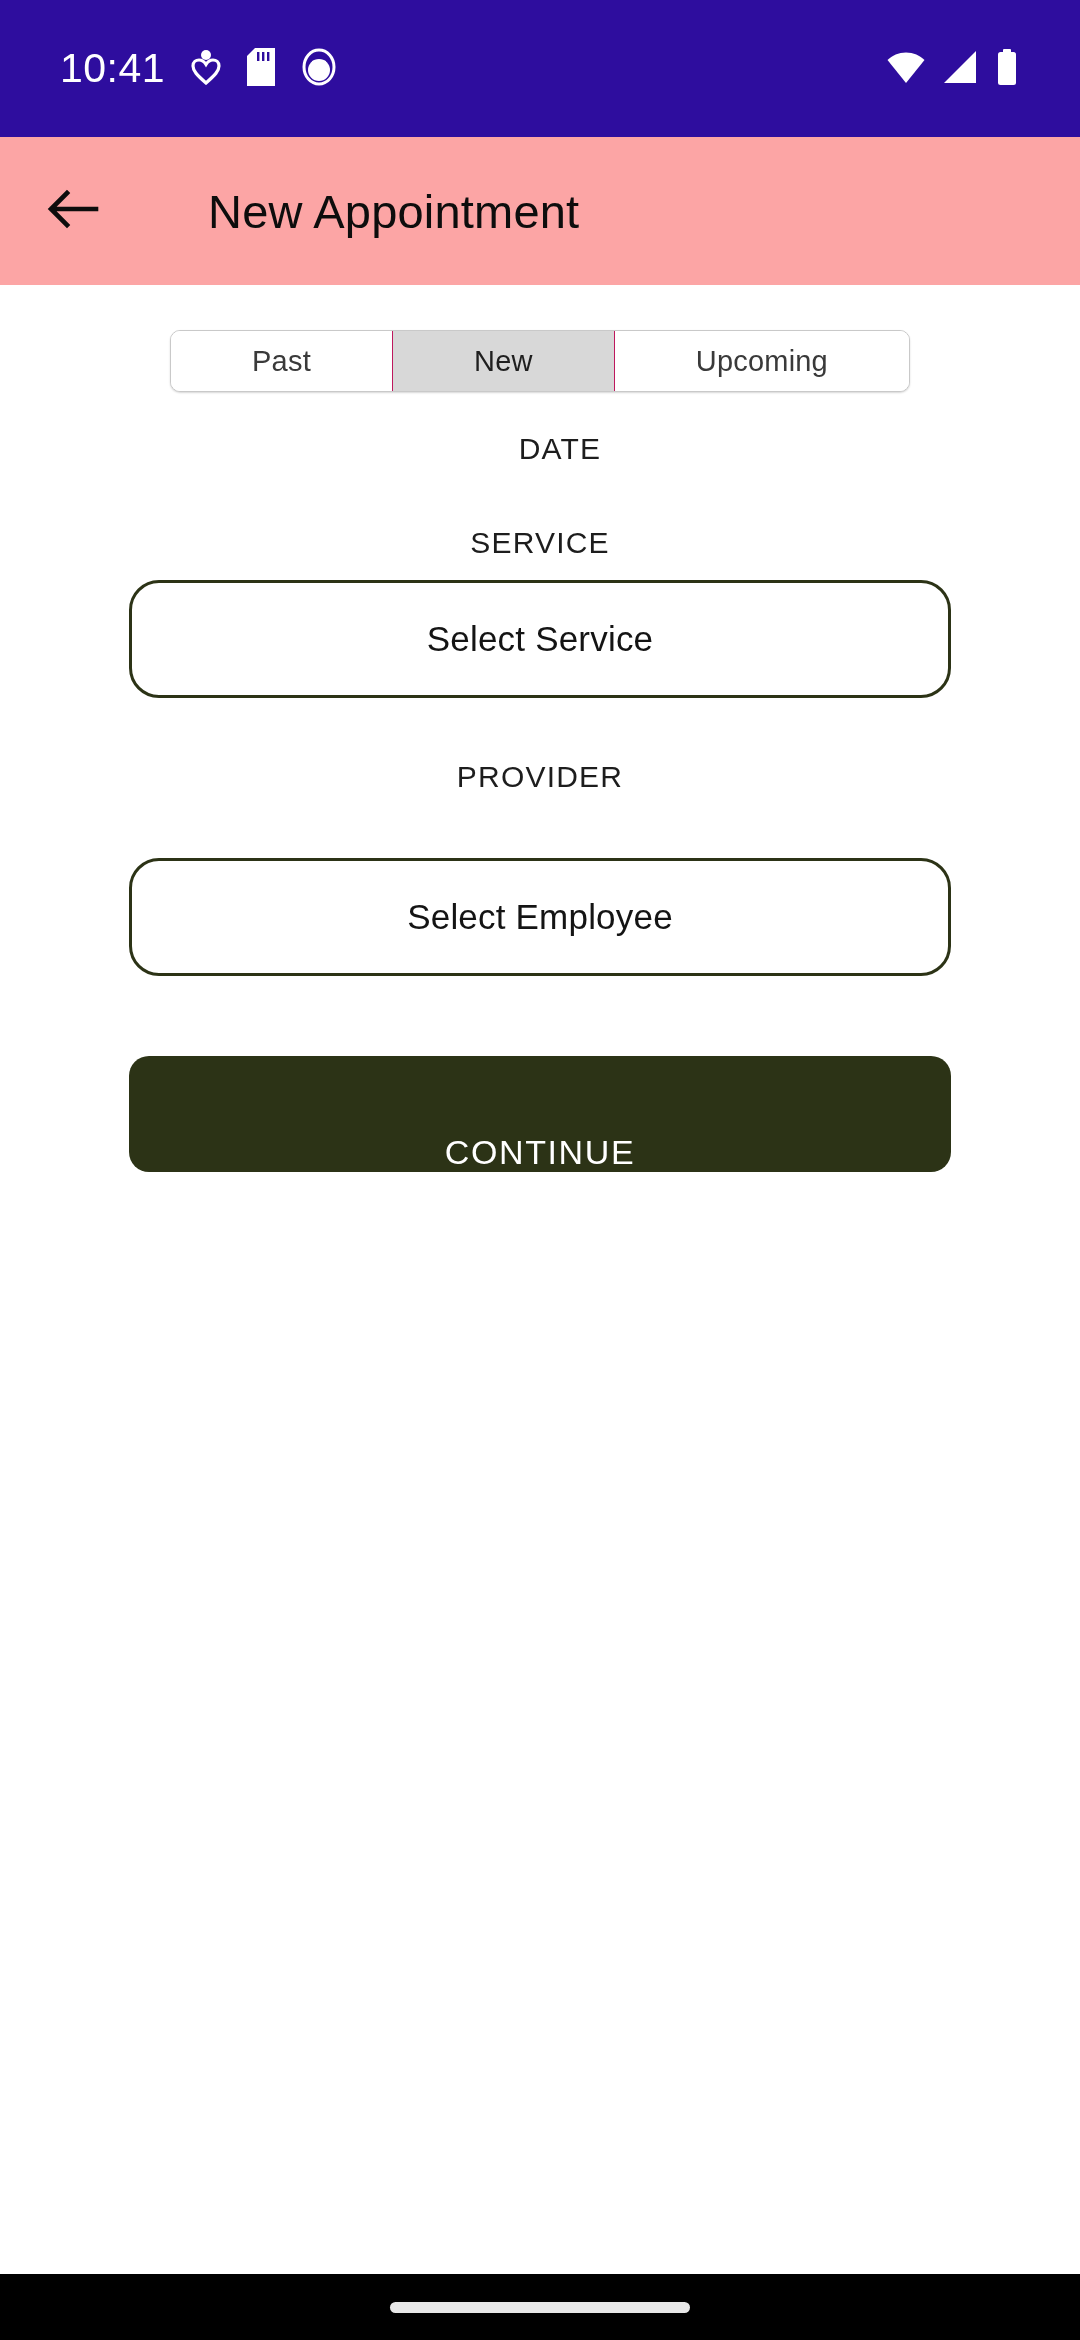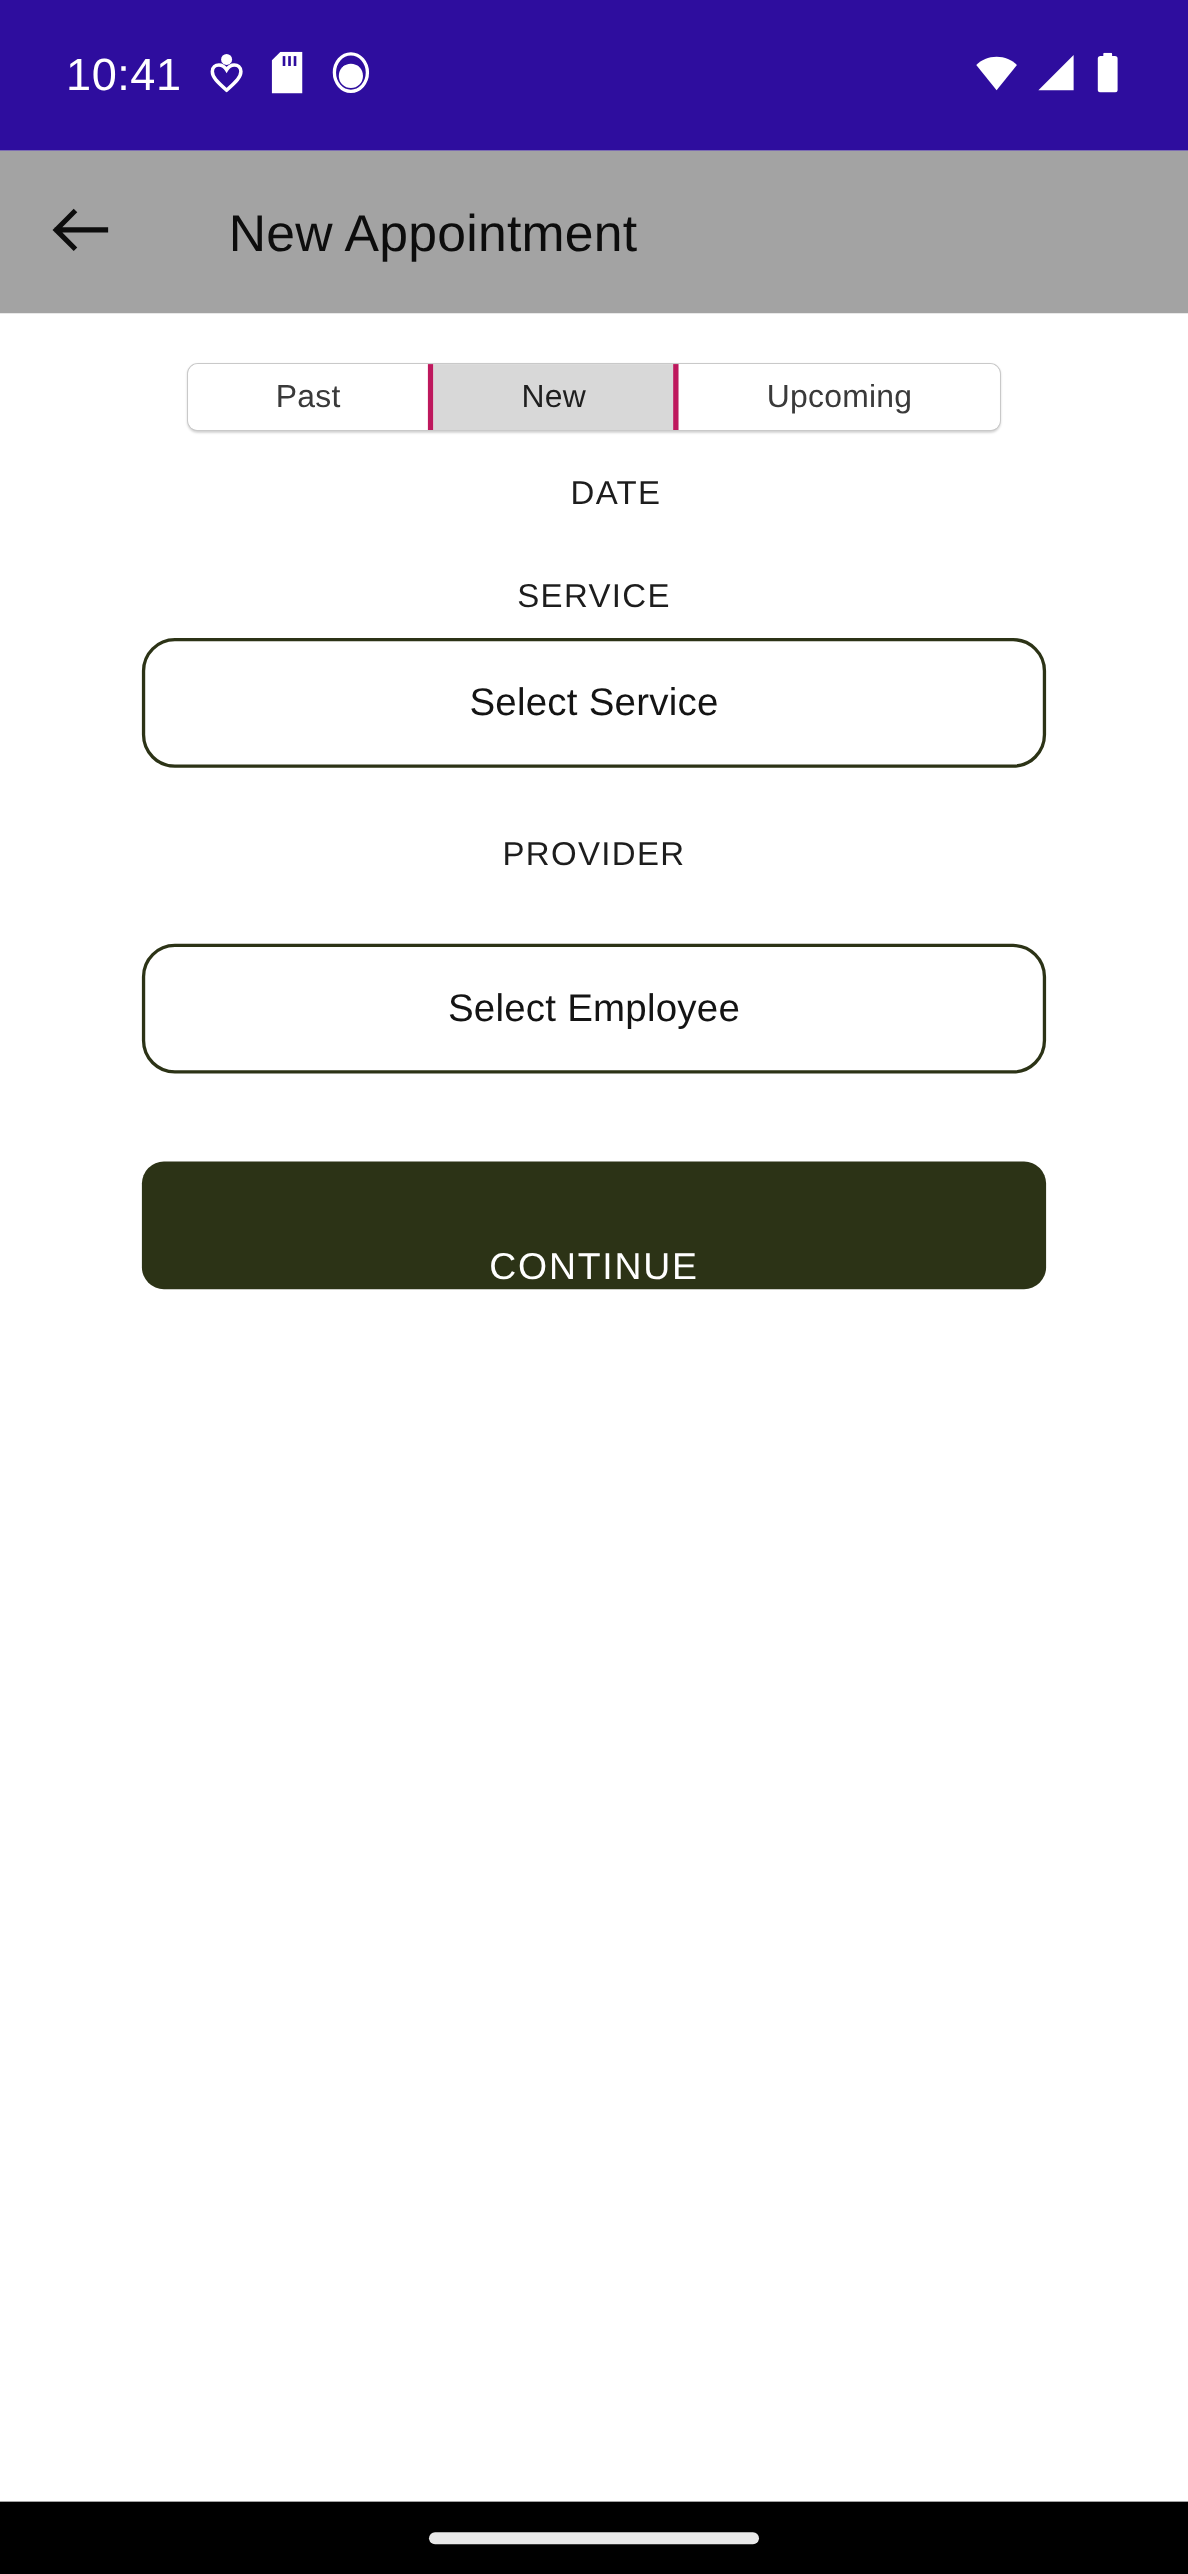--- a/index.html
+++ b/index.html
@@ -49,21 +49,21 @@
     display: flex;
     align-items: center;
     gap: 16px;
     padding-right: 20px;
   }
   .sicon { display: block; }
 
   
   .app-bar {
     height: 148px;
-    background: #a3a3a3;
+    background: #fca5a5;
     display: flex;
     align-items: center;
     flex: 0 0 auto;
     box-sizing: border-box;
     padding-left: 30px;
   }
   .back-button {
     width: 86px;
     height: 86px;
     display: flex;
@@ -108,21 +108,21 @@
   .segment {
     flex: 1 1 auto;
     display: flex;
     align-items: center;
     justify-content: center;
     font-size: 29px;
     color: #3a3a3a;
     background: #ffffff;
     cursor: pointer;
     letter-spacing: 0.2px;
-    border-right: 5px solid #be185d;
+    border-right: 1px solid #be185d;
     box-sizing: border-box;
   }
   .segment:last-child { border-right: none; }
   .segment.selected {
     background: #d8d8d8;
     color: #1f1f1f;
   }
 
   
   .field-label {

